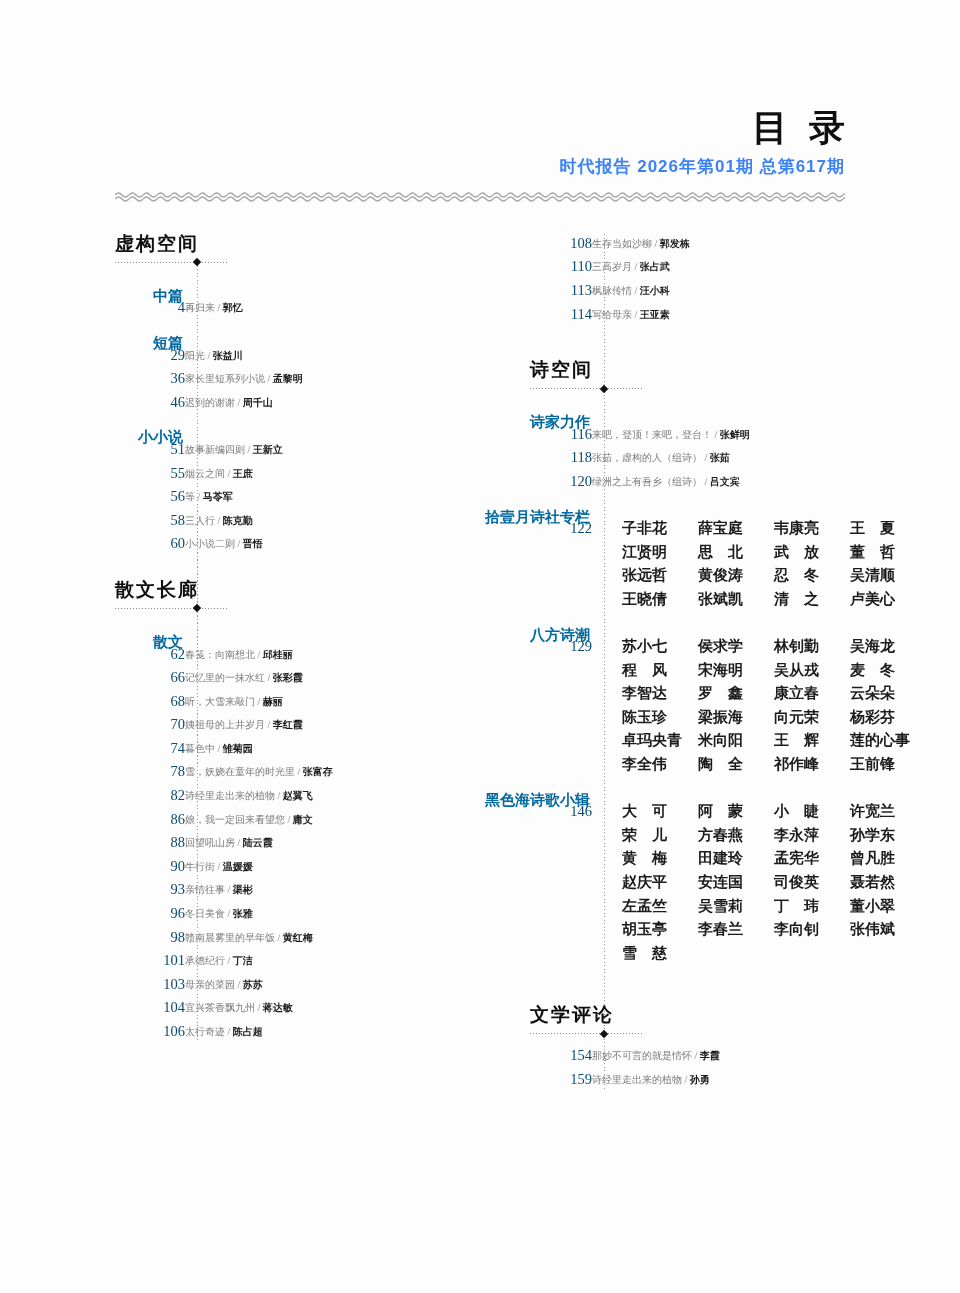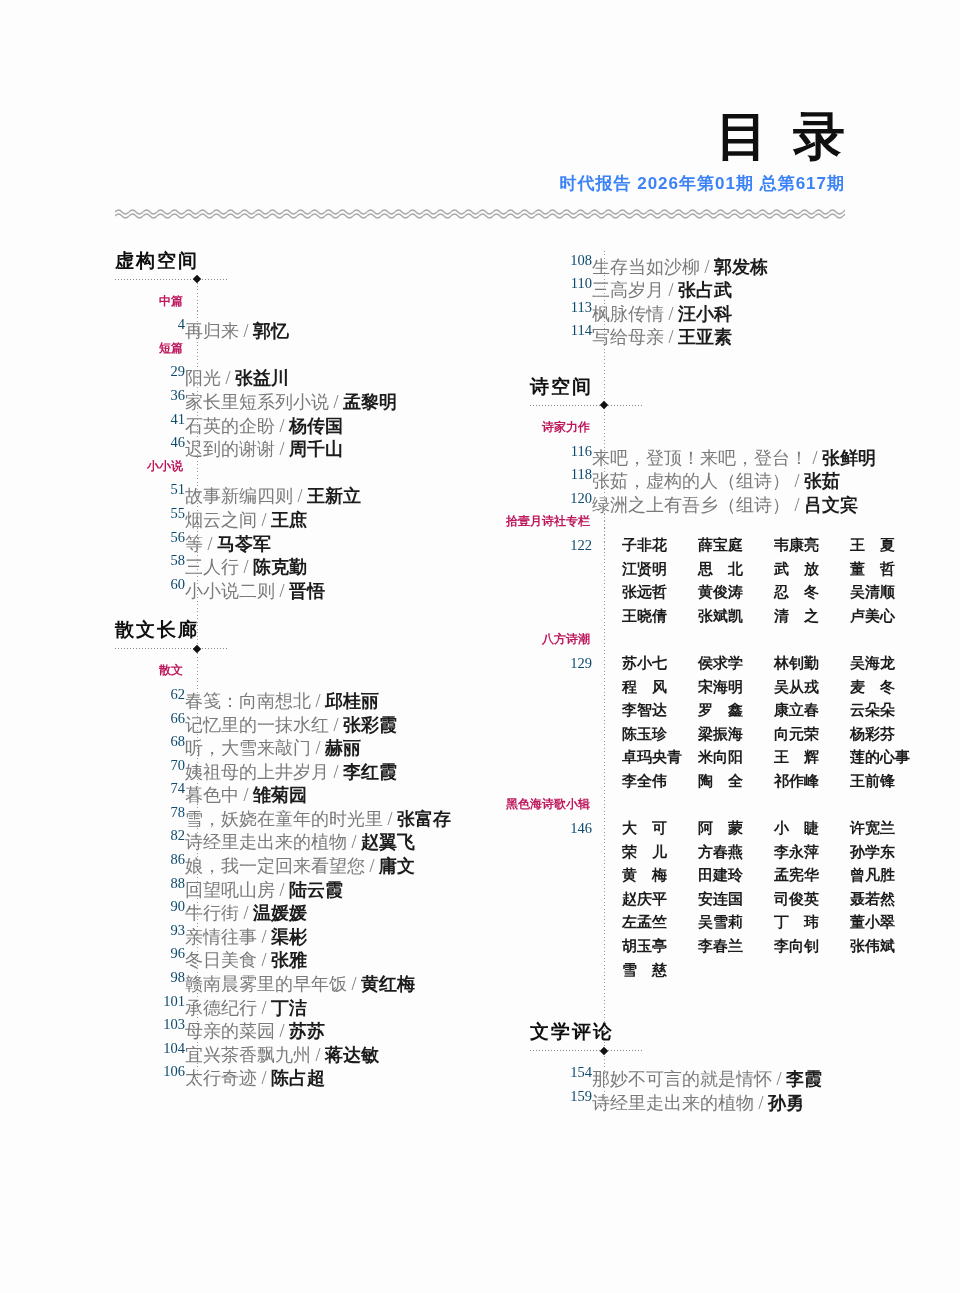--- a/index.html
+++ b/index.html
@@ -6,21 +6,21 @@
   body{
     width:960px;height:1293px;overflow:hidden;
     font-family:"Liberation Sans","DejaVu Sans",sans-serif;
     color:#222;position:relative;
   }
   .page{position:absolute;left:115px;top:0;width:760px;}
   
   .hdr{width:730px;text-align:right;padding-top:110px;}
   .hdr-title{
     font-family:"Liberation Serif","DejaVu Serif",serif;
-    font-size:52px;font-weight:700;color:#0f0f0f;
+    font-size:36px;font-weight:700;color:#0f0f0f;
     letter-spacing:6px;margin-right:-6px;line-height:1.05;
   }
   .hdr-issue{font-size:17px;font-weight:700;color:#3b82f6;margin-top:7px;letter-spacing:1px;}
   .wave{display:block;margin-top:13px;}
   
   .cols{display:flex;margin-top:29px;align-items:flex-start;}
   .col{position:relative;font-family:Liberation Serif, serif;}
   .col-left{flex:0 0 415px;width:415px;}
   .col-right{flex:0 0 345px;width:345px;}
   .col::before{
@@ -36,23 +36,23 @@
     position:relative;height:1px;width:112px;margin-top:6px;
     background-image:repeating-linear-gradient(to right,#888 0 1px,transparent 1px 3px);
   }
   .diamond{position:absolute;width:6px;height:6px;background:#111;transform:rotate(45deg);top:-2.5px;}
   .col-left .diamond{left:79px;}
   .col-right .diamond{left:71px;}
   
   .row{display:flex;height:23.6px;line-height:23.6px;white-space:nowrap;position:relative;}
   .num{flex:0 0 70px;width:70px;text-align:right;color:#0c4a6e;font-size:14.5px;}
   .col-right .num{flex:0 0 62px;width:62px;}
-  .entry{font-size:18px;color:#7a7a7a;margin-top:7px;}
+  .entry{font-size:10px;color:#7a7a7a;}
   .entry .author{color:#1c1c1c;font-weight:700;}
-  .sub-label{position:absolute;white-space:nowrap;color:#be185d;font-weight:700;font-size:12px;top:0;}
+  .sub-label{position:absolute;white-space:nowrap;color:#0369a1;font-weight:700;font-size:15px;top:12px;}
   .col-left .sub-label{right:347px;}
   .col-right .sub-label{right:285px;text-align:center;}
   .names{display:flex;padding-left:30px;}
   .name{flex:0 0 76px;width:76px;font-size:15px;font-weight:700;color:#1c1c1c;white-space:nowrap;}
 </style>
 </head>
 <body>
 
 <div class="page">
   <div class="hdr">
@@ -89,24 +89,20 @@
         </div>
         <div class="row">
           <div class="num">29</div>
           <div class="entry"><span>阳光 / </span><span class="author">张益川</span></div>
         </div>
         <div class="row">
           <div class="num">36</div>
           <div class="entry"><span>家长里短系列小说 / </span><span class="author">孟黎明</span></div>
         </div>
         <div class="row">
-          <div class="num">41</div>
-          <div class="entry"><span>石英的企盼 / </span><span class="author">杨传国</span></div>
-        </div>
-        <div class="row">
           <div class="num">46</div>
           <div class="entry"><span>迟到的谢谢 / </span><span class="author">周千山</span></div>
         </div>
         <div class="row sub-row">
           <div class="sub-label">小小说</div>
         </div>
         <div class="row">
           <div class="num">51</div>
           <div class="entry"><span>故事新编四则 / </span><span class="author">王新立</span></div>
         </div>

